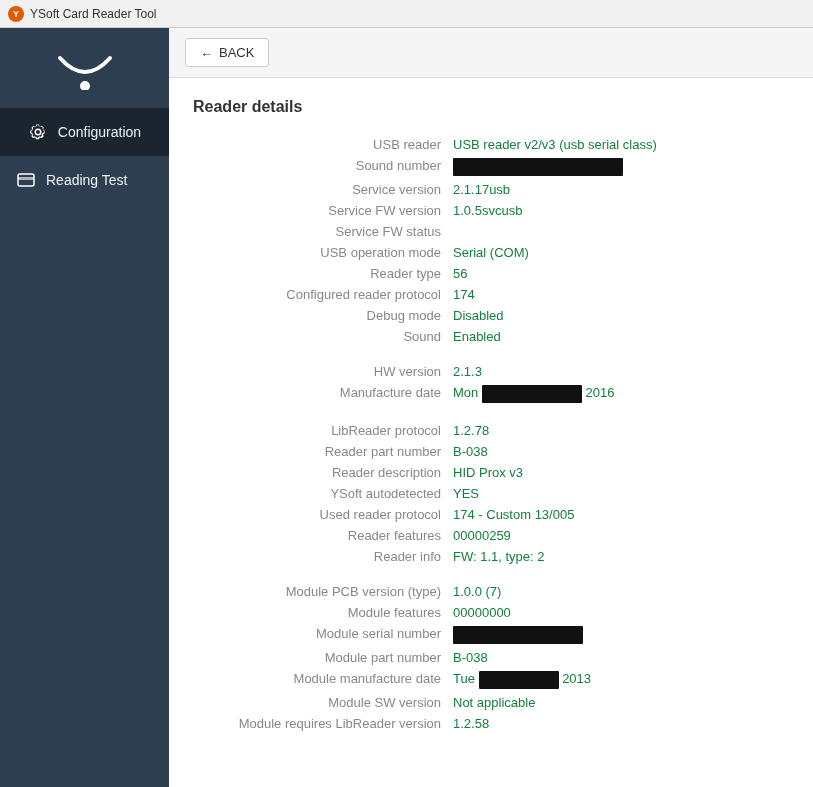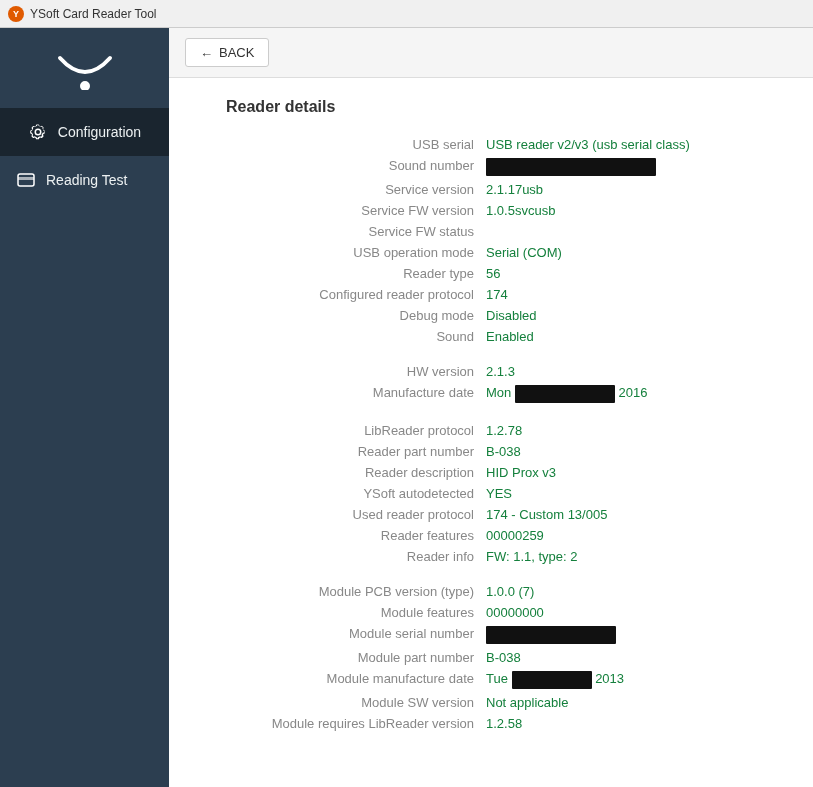--- a/index.html
+++ b/index.html
@@ -114,21 +114,20 @@
       background: #fff;
       border: 1px solid #ccc;
       border-radius: 3px;
       cursor: pointer;
       font-size: 13px;
       color: #333;
     }
 
     .content-body {
       padding: 20px 24px;
-      margin-left: 33px;
     }
 
     .section-title {
       font-size: 16px;
       font-weight: bold;
       color: #333;
       margin-bottom: 18px;
     }
 
     
@@ -227,21 +226,21 @@
         <span>←</span>
         <span>BACK</span>
       </button>
     </div>
 
     <div class="content-body">
       <div class="section-title">Reader details</div>
 
       <div class="details-table" id="details-container">
       <div class="detail-row">
-            <div class="detail-label">USB serial</div>
+            <div class="detail-label">USB reader</div>
             <div class="detail-value">USB reader v2/v3 (usb serial class)</div>
           </div>
           <div class="detail-row">
             <div class="detail-label">Sound number</div>
             <div class="detail-value"><span class="redacted-bar" style="width: 170px;"></span></div>
           </div>
           <div class="detail-row">
             <div class="detail-label">Service version</div>
             <div class="detail-value">2.1.17usb</div>
           </div>

